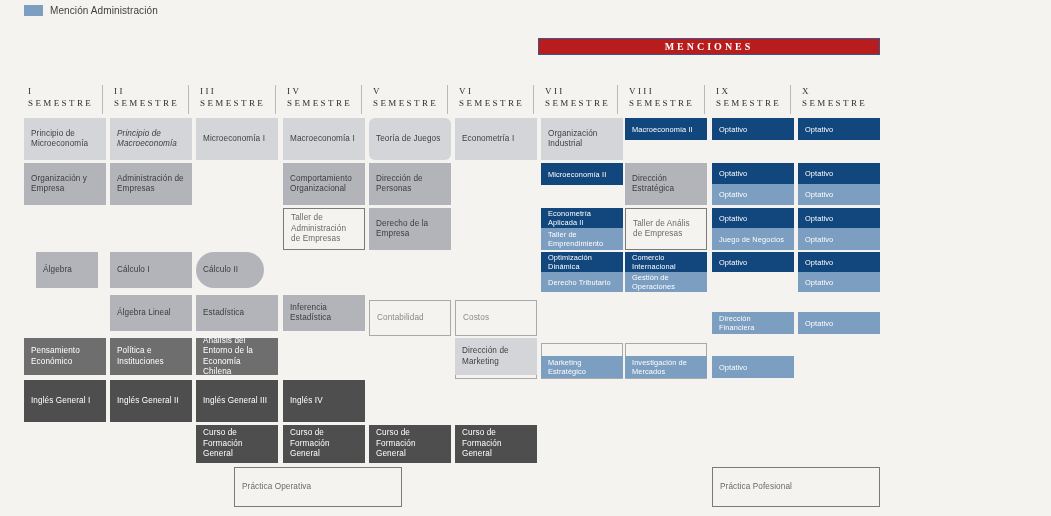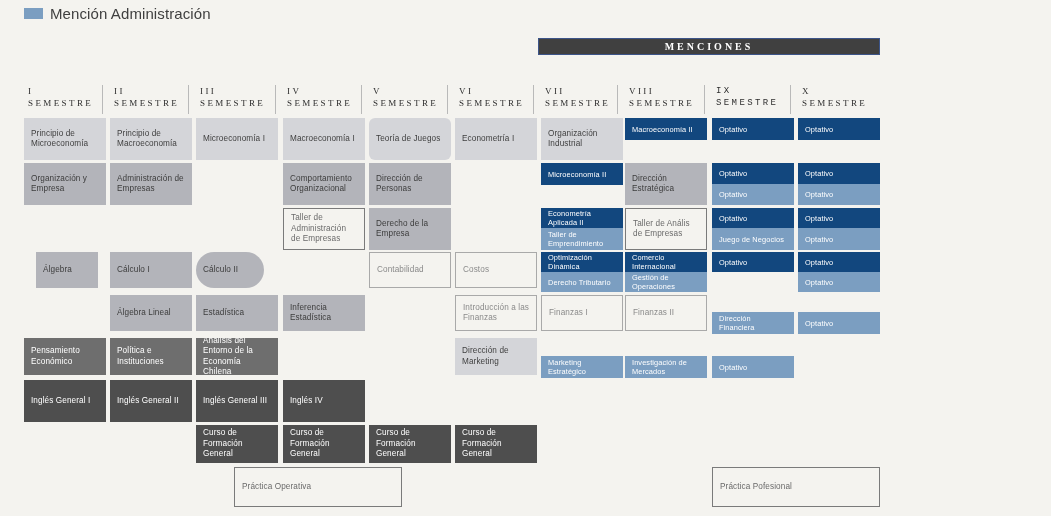--- a/index.html
+++ b/index.html
@@ -10,26 +10,26 @@
     font-family:"Liberation Sans", sans-serif;
     color:#4a4a4a;
     overflow:hidden;
     position:relative;
   }
   #canvas{position:relative;width:1051px;height:516px;}
 
   
   .legend{position:absolute;left:24px;top:5px;display:flex;align-items:center;gap:7px;}
   .legend-swatch{width:19px;height:11px;background:#7b9ec1;display:block;}
-  .legend-label{font-size:15px;color:#3f3f3f;letter-spacing:.1px;white-space:nowrap;}
+  .legend-label{font-size:10px;color:#3f3f3f;letter-spacing:.1px;white-space:nowrap;}
 
   
   .banner{
     position:absolute;
-    background:#404040;
+    background:#b91c1c;
     border:1px solid #3c5488;
     box-sizing:border-box;
     color:#ffffff;
     font-size:10px;
     font-weight:bold;
     letter-spacing:3px;
     display:flex;align-items:center;justify-content:center;
     font-family:"Liberation Serif", serif;
   }
   #banner-ciclo{left:24px;top:60px;width:595px;height:17px;}
@@ -61,21 +61,21 @@
     overflow:hidden;
   }
   .box span{display:block;}
 
   
   .v-lightgray{background:#d4d5d9;color:#3f3f3f;}
   .v-midgray  {background:#b3b4ba;color:#3c3c3c;}
   .v-darkgray {background:#6e6e6e;color:#ffffff;}
   .v-darkgray2{background:#4e4e4e;color:#ffffff;}
   .v-outline  {background:#f4f3ef;border:1px solid #7a7a7a;color:#6a6a6a;}
-  .v-outline-light{background:#f4f3ef;border:1px solid #a9a9a9;color:#8a8a8a;}
+  .v-outline-light{background:#f4f3ef;border:1px solid #a9a9a9;color:#8a8a8a;margin-top:48px;}
   .v-navy     {background:#12477e;color:#ffffff;}
   .v-blue     {background:#7b9ec1;color:#ffffff;}
 
   .box.v-navy, .box.v-blue{font-size:7.4px;line-height:9px;}
 </style>
 </head>
 <body>
 
 <div id="canvas">
 
@@ -119,36 +119,36 @@
       <div class="col-head" style="left: 541px; width: 82px;">
         <span class="roman">VII</span>
         <span class="sem">SEMESTRE</span>
       </div>
       <div class="col-divider" style="left: 533px;"></div>
       <div class="col-head" style="left: 625px; width: 82px;">
         <span class="roman">VIII</span>
         <span class="sem">SEMESTRE</span>
       </div>
       <div class="col-divider" style="left: 617px;"></div>
-      <div class="col-head" style="left: 712px; width: 82px; font-family: Liberation Mono, monospace;">
+      <div class="col-head" style="left: 712px; width: 82px;">
         <span class="roman">IX</span>
         <span class="sem">SEMESTRE</span>
       </div>
       <div class="col-divider" style="left: 704px;"></div>
       <div class="col-head" style="left: 798px; width: 82px;">
         <span class="roman">X</span>
         <span class="sem">SEMESTRE</span>
       </div>
       <div class="col-divider" style="left: 790px;"></div>
     </div>
   <div id="boxes-layer">
       <div class="box v-lightgray" style="left: 24px; top: 118px; width: 82px; height: 42px;">
         <span>Principio de Microeconomía</span>
       </div>
-      <div class="box v-lightgray" style="left: 110px; top: 118px; width: 82px; height: 42px;">
+      <div class="box v-lightgray" style="left: 110px; top: 118px; width: 82px; height: 42px; font-style: italic;">
         <span>Principio de Macroeconomía</span>
       </div>
       <div class="box v-lightgray" style="left: 196px; top: 118px; width: 82px; height: 42px;">
         <span>Microeconomía I</span>
       </div>
       <div class="box v-lightgray" style="left: 283px; top: 118px; width: 82px; height: 42px;">
         <span>Macroeconomía I</span>
       </div>
       <div class="box v-lightgray" style="left: 369px; top: 118px; width: 82px; height: 42px; border-radius: 6px;">
         <span>Teoría de Juegos</span>

